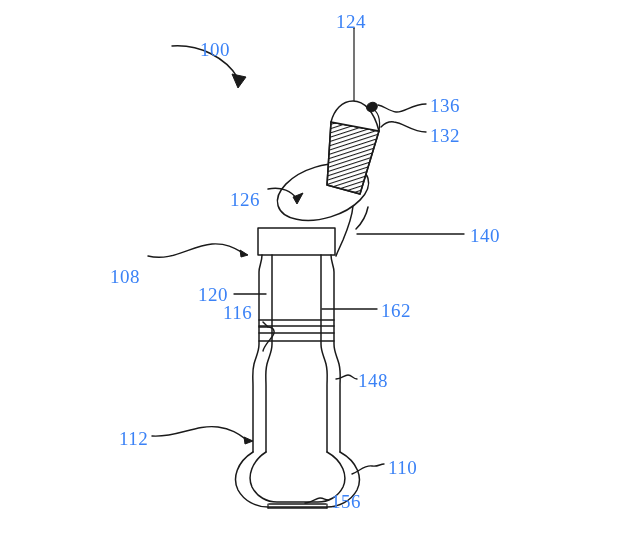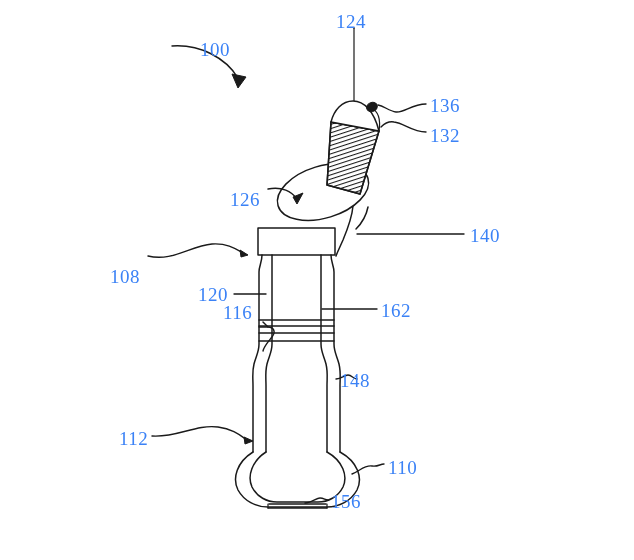--- a/index.html
+++ b/index.html
@@ -254,18 +254,18 @@
   <div class="reftext" style="left:152px; top:40px;margin-left:48px;">100</div>
   <div class="reftext" style="left:336px; top:12px;">124</div>
   <div class="reftext" style="left:430px; top:96px;">136</div>
   <div class="reftext" style="left:430px; top:126px;">132</div>
   <div class="reftext" style="left:230px; top:190px;">126</div>
   <div class="reftext" style="left:470px; top:226px;">140</div>
   <div class="reftext" style="left:110px; top:267px;">108</div>
   <div class="reftext" style="left:198px; top:285px;">120</div>
   <div class="reftext" style="left:381px; top:301px;">162</div>
   <div class="reftext" style="left:223px; top:303px;">116</div>
-  <div class="reftext" style="left:340px; top:371px;">148</div>
+  <div class="reftext" style="left:340px; top:371px;padding-left:18px;">148</div>
   <div class="reftext" style="left:119px; top:429px;font-family:Liberation Serif, serif;">112</div>
   <div class="reftext" style="left:388px; top:458px;">110</div>
   <div class="reftext" style="left:331px; top:492px;">156</div>
 
 </div>
 
 </body></html>

